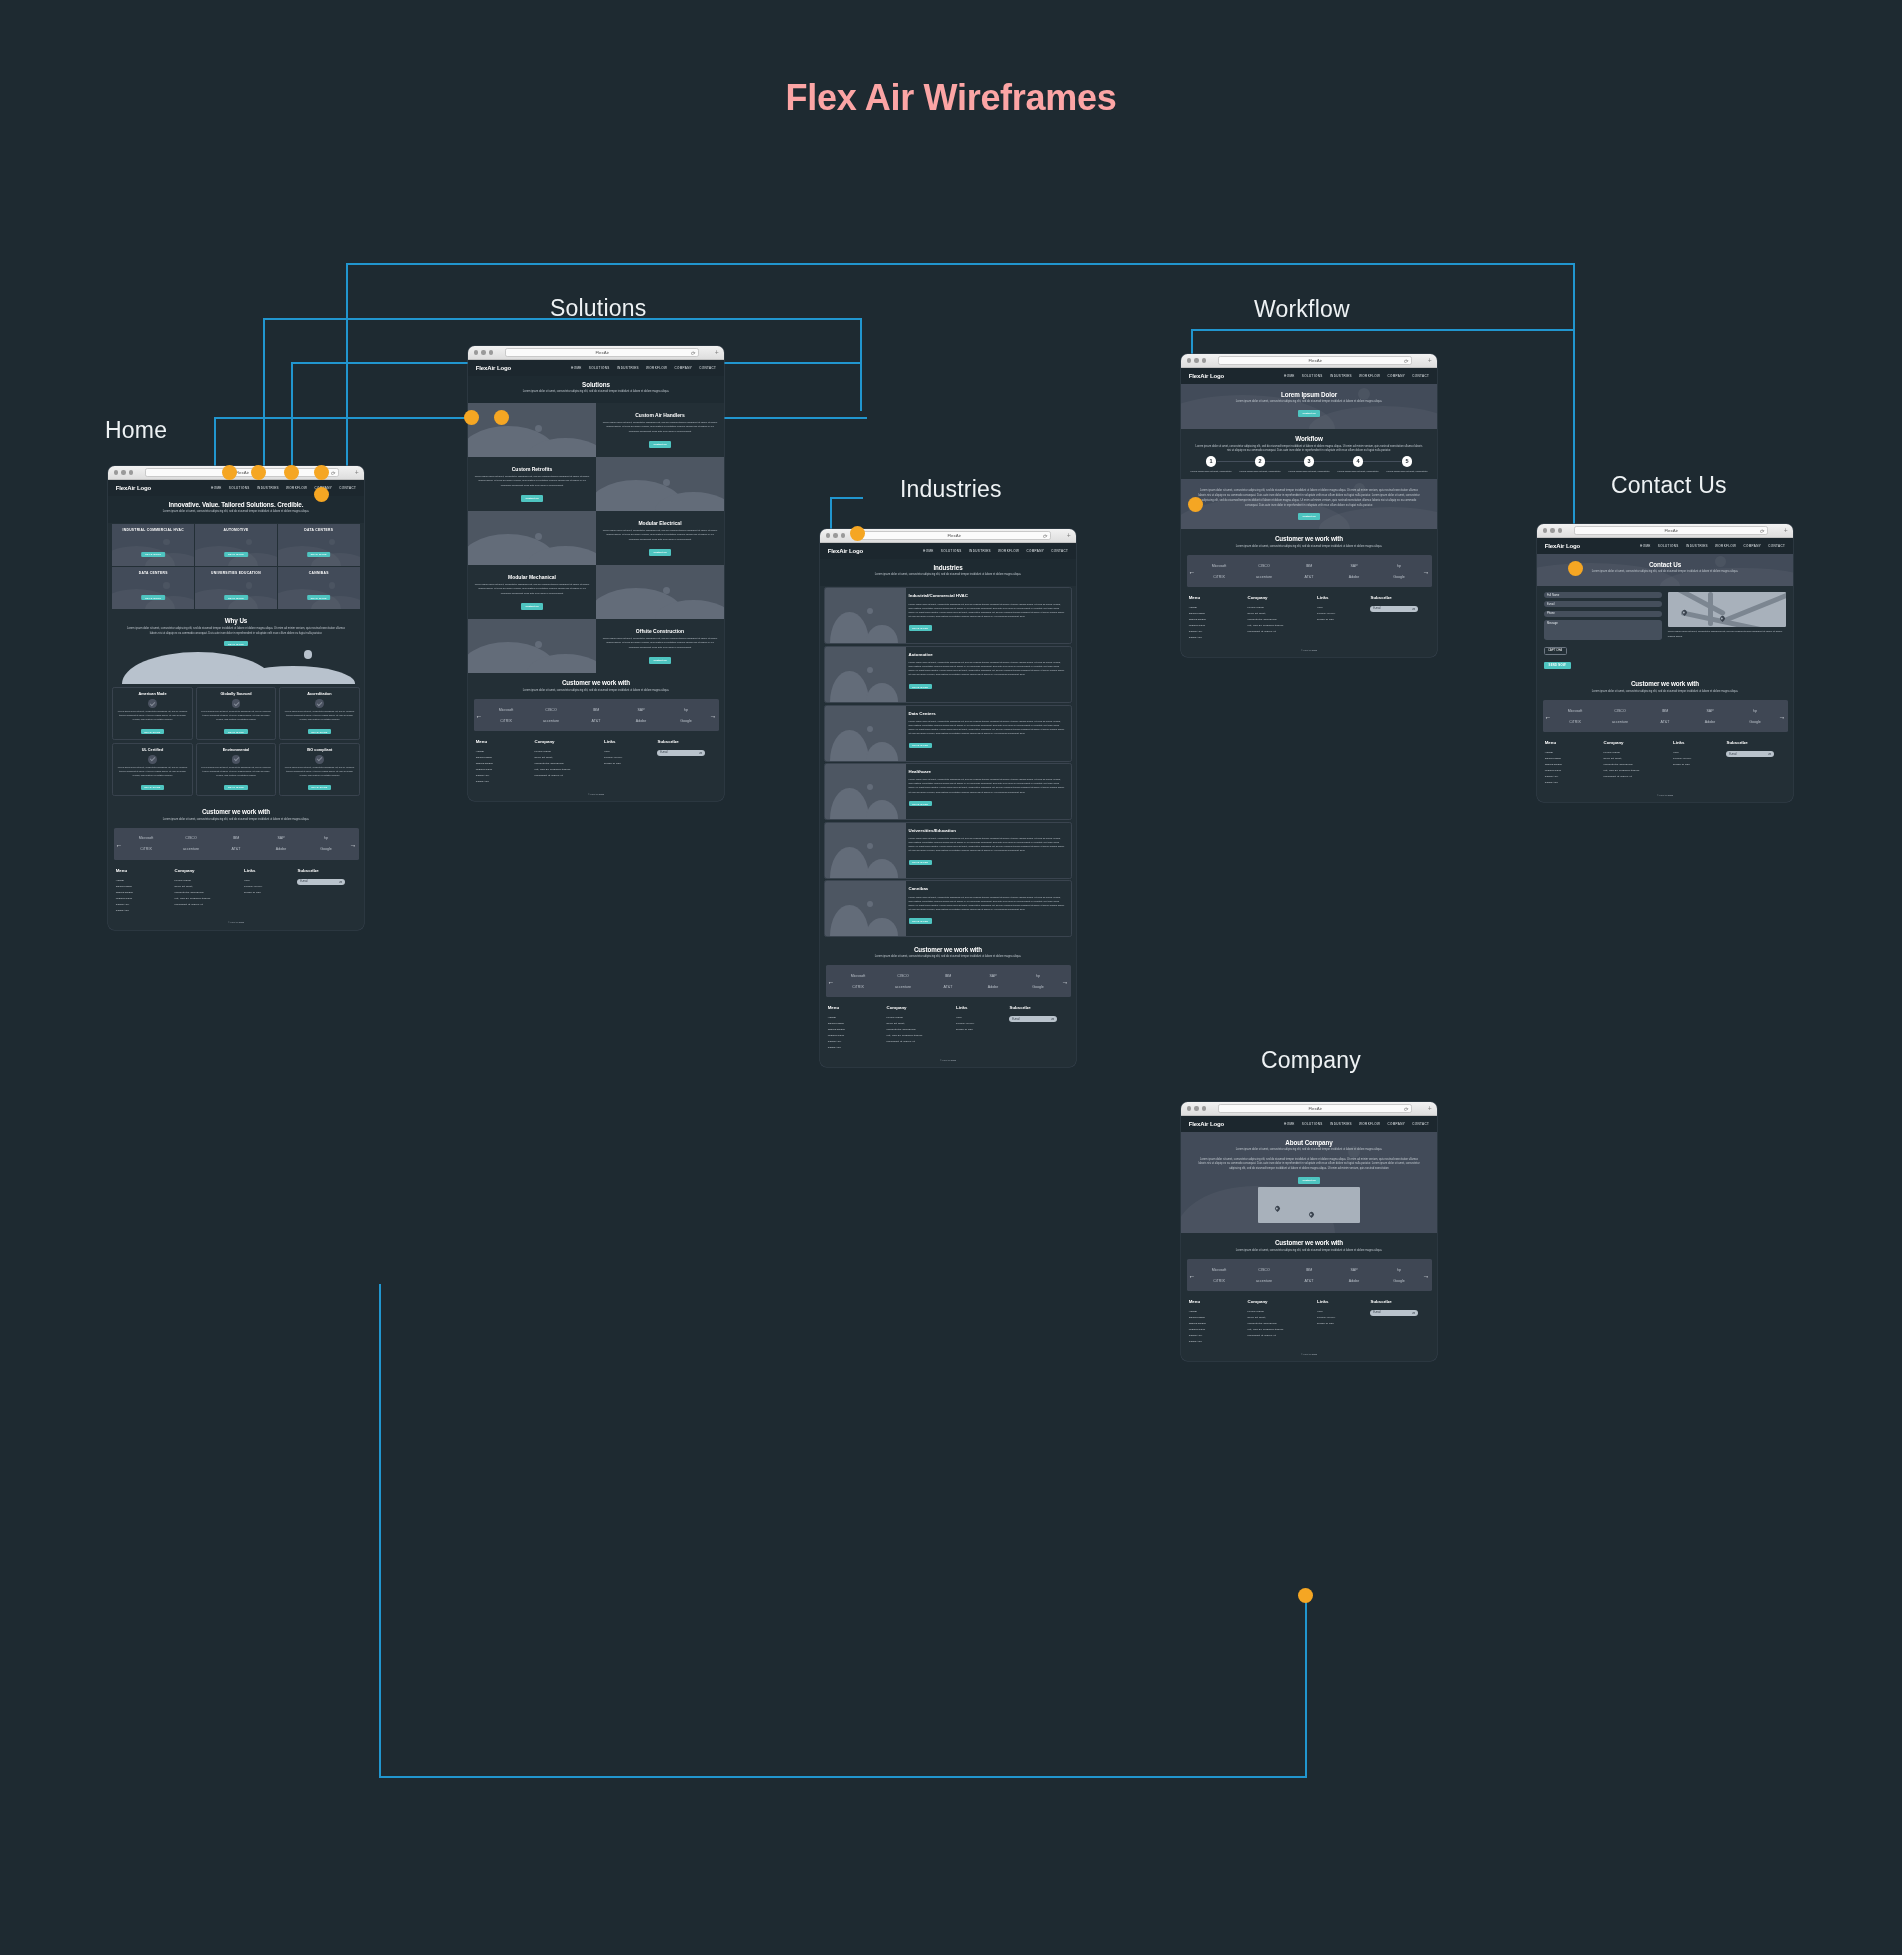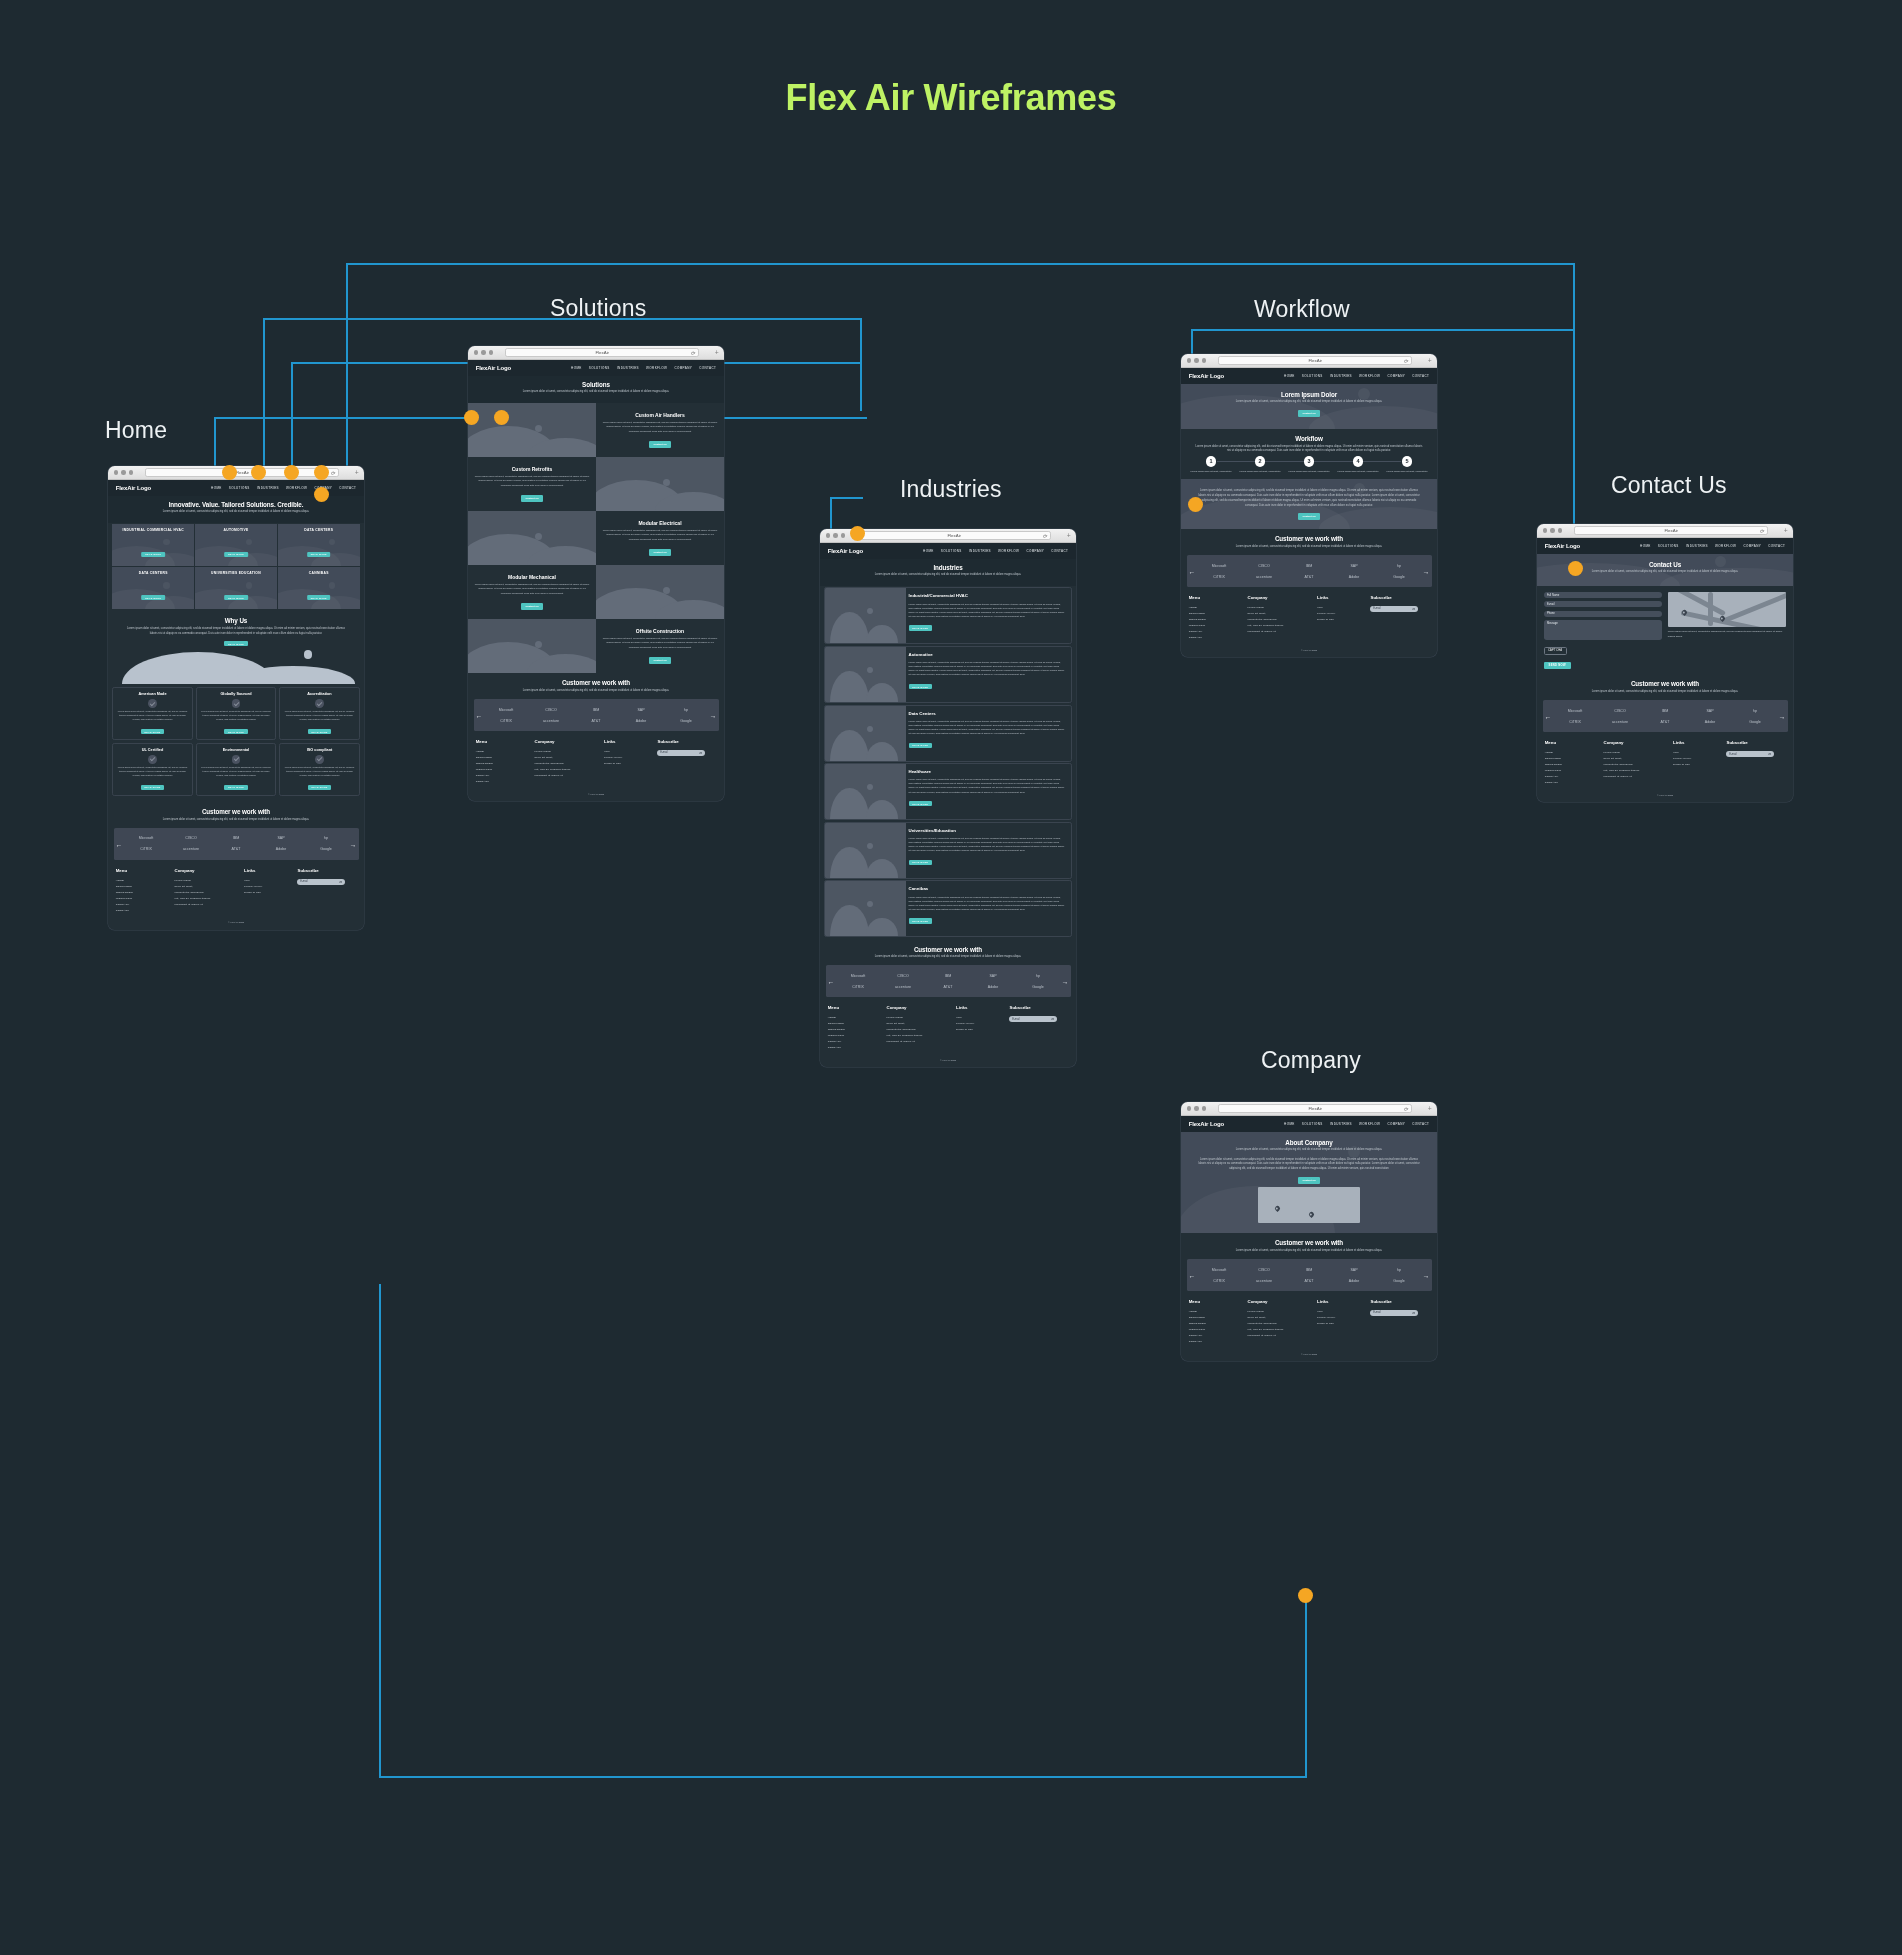--- a/index.html
+++ b/index.html
@@ -7,21 +7,21 @@
   body {
     width:1902px; height:1955px; position:relative;
     font-family:"Liberation Sans", sans-serif;
     color:#fff; overflow:hidden;
   }
 
   
   .page-title{
     position:absolute; top:77px; left:0; width:100%;
     text-align:center; font-size:36px; font-weight:bold;
-    letter-spacing:-0.3px; color:#bef264;
+    letter-spacing:-0.3px; color:#fca5a5;
   }
 
   
   .wire{ position:absolute; background:#2196cf; }
   .wire-h{ height:1.6px; }
   .wire-v{ width:1.6px; }
   .dot{
     position:absolute; width:15.4px; height:15.4px; border-radius:50%;
     background:#f5a623; z-index:30;
   }

